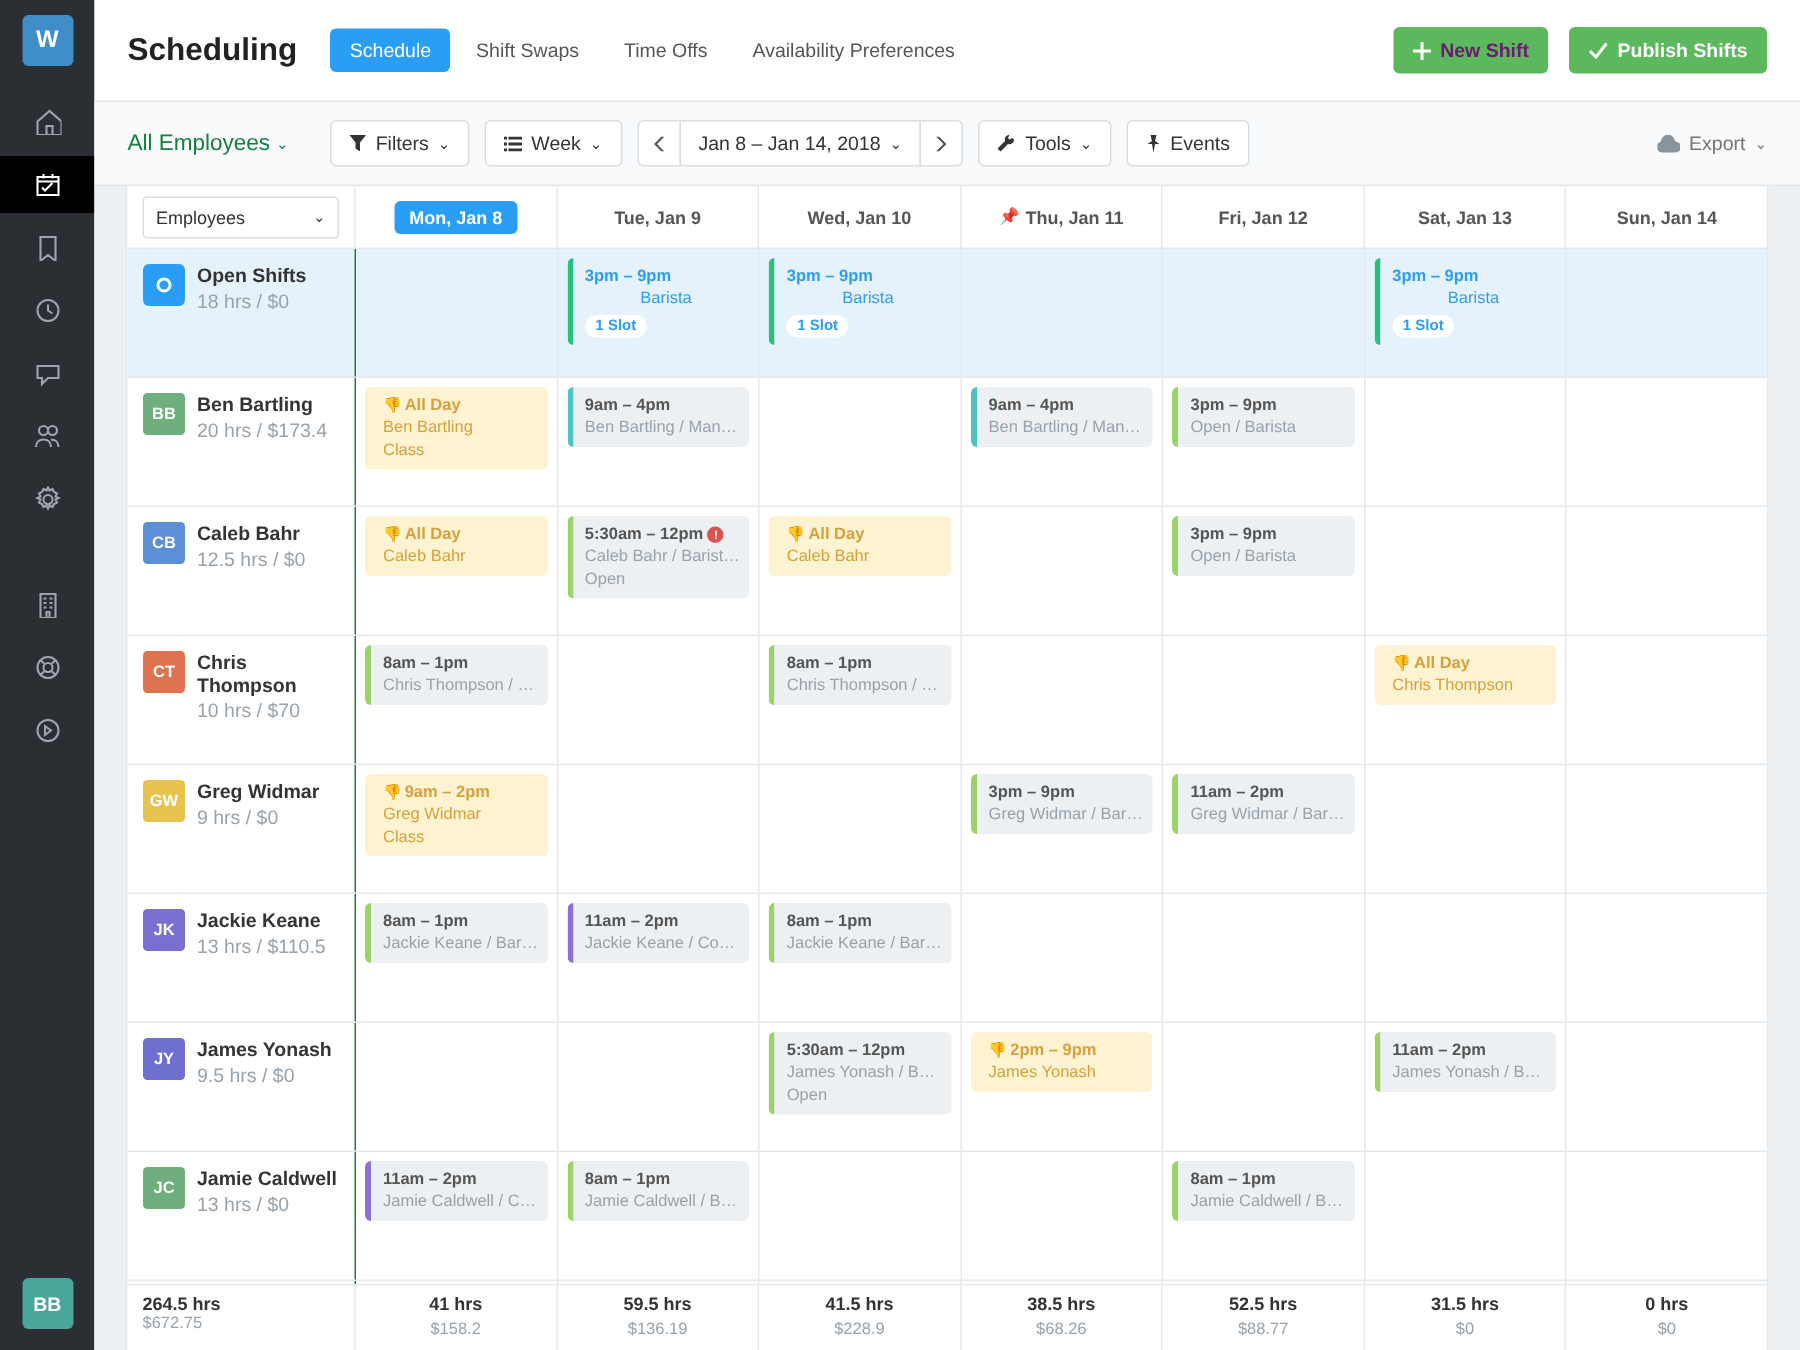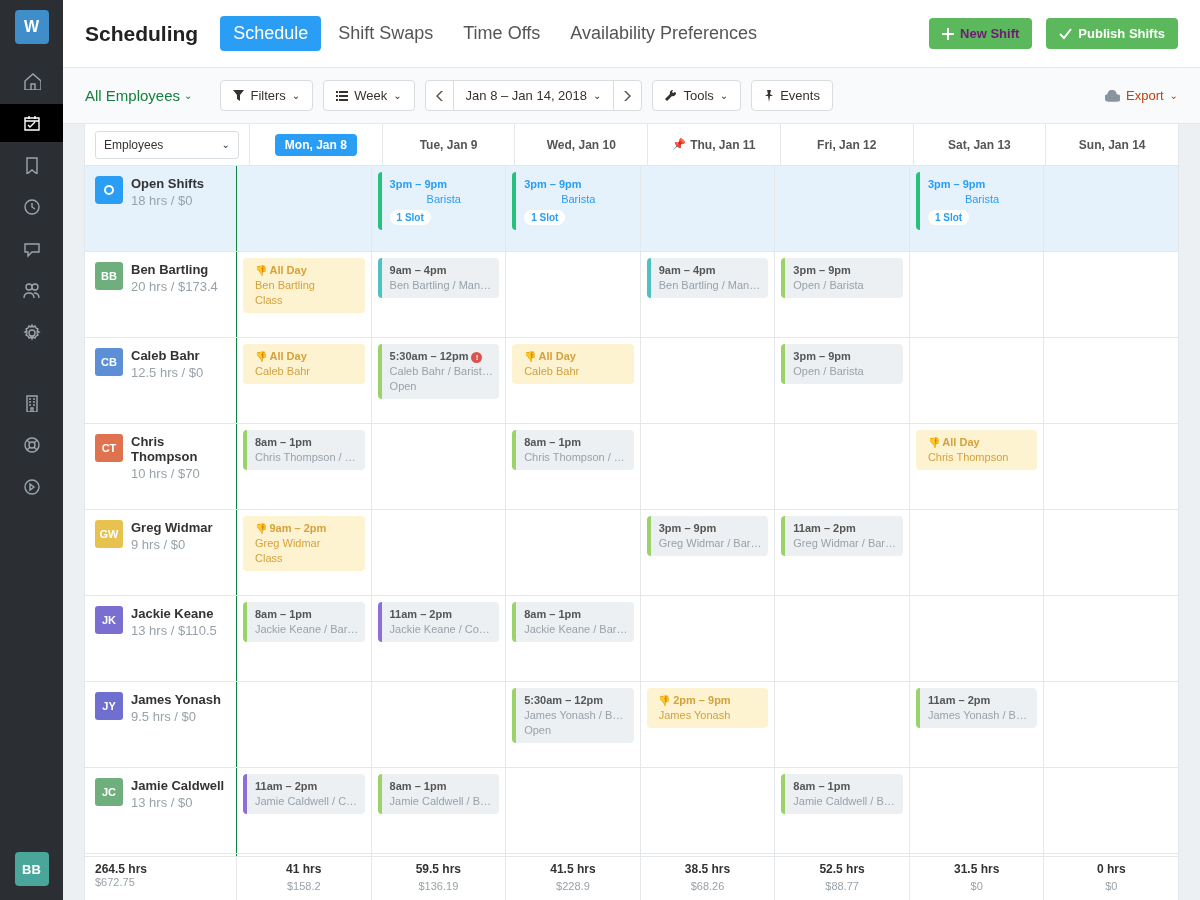--- a/index.html
+++ b/index.html
@@ -12,43 +12,43 @@
 .sidebar .nav-item.active { background:#000; color:#fff; }
 .sidebar .nav-item svg { width:18px; height:18px; }
 .sidebar .spacer { flex:1; }
 .sidebar .footer-badge { width:34px; height:34px; background:#4aa59a; color:#fff; display:flex; align-items:center; justify-content:center; border-radius:4px; font-weight:600; font-size:13px; margin-bottom:14px; }
 
 .main { flex:1; display:flex; flex-direction:column; background:#fff; }
 
 .topbar { height:68px; border-bottom:1px solid #e5e8ea; display:flex; align-items:center; padding:0 22px; gap:14px; }
 .page-title { font-size:21px; font-weight:700; color:#222; margin-right:8px; }
 .tabs { display:flex; gap:4px; }
-.tab { padding:7px 13px; border-radius:4px; font-size:18px; color:#555; cursor:pointer; font-weight:500; }
+.tab { padding:7px 13px; border-radius:4px; font-size:13px; color:#555; cursor:pointer; font-weight:500; }
 .tab.active { background:#2a9df4; color:#fff; }
 .topbar .grow { flex:1; }
 .btn { display:inline-flex; align-items:center; gap:6px; padding:8px 13px; border-radius:4px; font-weight:600; font-size:13px; cursor:pointer; border:none; }
 .btn-green { background:#5cb85c; color:#701a75; }
 .btn-green2 { background:#5cb85c; color:#fff; }
 
 .toolbar { height:56px; background:#f8fafb; border-bottom:1px solid #e5e8ea; display:flex; align-items:center; padding:0 22px; gap:10px; }
 .tb-select { font-size:15px; font-weight:400; color:#15803d; cursor:pointer; display:flex; align-items:center; gap:4px; margin-right:18px; }
 .tb-btn { background:#fff; border:1px solid #d8dde1; border-radius:4px; padding:7px 12px; font-size:13px; color:#333; display:inline-flex; align-items:center; gap:6px; cursor:pointer; }
 .tb-btn.small { padding:7px 10px; }
 .tb-group { display:flex; }
 .tb-group .tb-btn { border-radius:0; margin-left:-1px; }
 .tb-group .tb-btn:first-child { border-radius:4px 0 0 4px; margin-left:0; }
 .tb-group .tb-btn:last-child { border-radius:0 4px 4px 0; }
 .toolbar .grow { flex:1; }
-.export-link { color:#c2410c; font-size:13px; display:flex; align-items:center; gap:6px; cursor:pointer; }
+.export-link { color:#737373; font-size:13px; display:flex; align-items:center; gap:6px; cursor:pointer; }
 
 .grid-wrap { flex:1; overflow:hidden; background:#edf0f2; padding:0; position:relative; }
 .grid-inner { position:absolute; left:22px; right:22px; top:0; bottom:0; background:#fff; display:flex; flex-direction:column; box-shadow:0 0 0 1px #e5e8ea; }
 
 .grid-head { display:flex; height:42px; border-bottom:1px solid #e5e8ea; background:#fff; }
-.col-emp { width:165px; flex-shrink:0; border-right:1px solid #e5e8ea; display:flex; align-items:center; padding:0 10px; }
+.col-emp { width:152px; flex-shrink:0; border-right:1px solid #e5e8ea; display:flex; align-items:center; padding:0 10px; }
 .emp-select { width:100%; border:1px solid #d8dde1; border-radius:3px; padding:6px 8px; font-size:12px; color:#333; background:#fff; display:flex; justify-content:space-between; align-items:center; cursor:pointer; }
 .col-day { flex:1; border-right:1px solid #e5e8ea; display:flex; align-items:center; justify-content:center; font-size:12px; color:#555; font-weight:600; position:relative; }
 .col-day:last-child { border-right:none; }
 .day-pill { background:#2a9df4; color:#fff; padding:4px 10px; border-radius:4px; }
 .pin-icon { color:#bcc4ca; margin-right:4px; font-size:11px; }
 
 .grid-body { flex:1; overflow-y:auto; }
 .row { display:flex; border-bottom:1px solid #e5e8ea; min-height:86px; }
 .row.open { background:#e6f2fb; }
 .row .emp { width:152px; flex-shrink:0; border-right:1px solid #15803d; padding:10px 10px; display:flex; gap:8px; }

